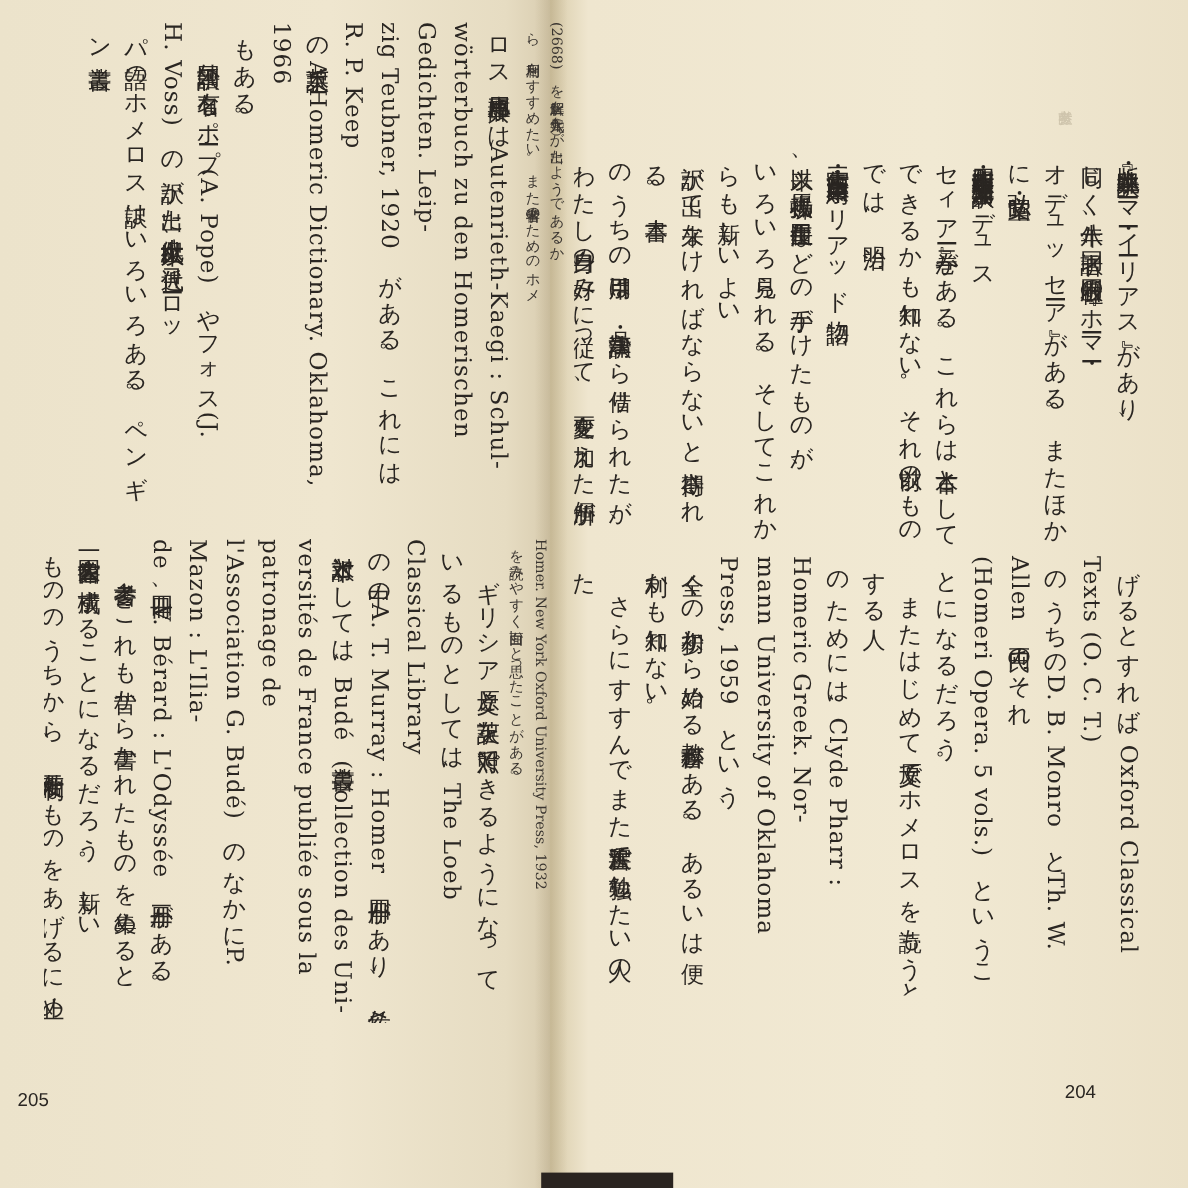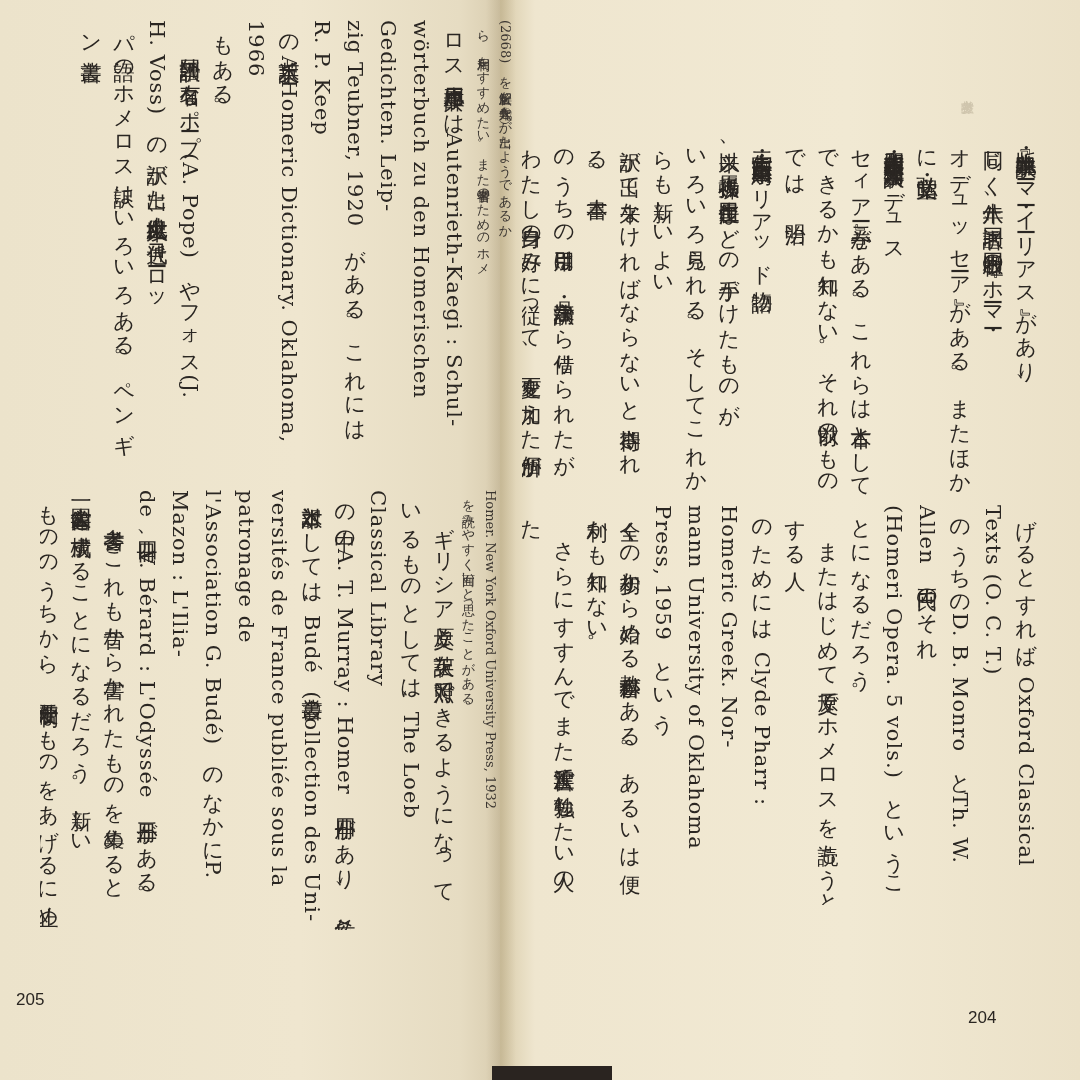--- a/index.html
+++ b/index.html
@@ -86,21 +86,21 @@
     <span style="display: block;">のうちの D. B. Monro と Th. W. Allen 両氏のそれ</span>
     <span style="display: block;">(Homeri Opera. 5 vols.) ということになるだろう。</span>
     <span style="display: block;">　またはじめて原文でホメロスを読もうとする人</span>
     <span style="display: block;">のためには、Clyde Pharr : Homeric Greek. Nor-</span>
     <span style="display: block;">mann University of Oklahoma Press, 1959 という、</span>
     <span style="display: block;">全くの初歩から始める教科書がある。あるいは便</span>
     <span style="display: block;">利かも知れない。</span>
     <span style="display: block;">　さらにすすんでまた注釈書で勉強したい人のた</span>
   </div>
 
-<div class="page-number" style="left:968px; top:983px;margin-top:25px;">204</div>
+<div class="page-number" style="left:968px; top:983px;">204</div>
 
 <div id="lp-upper-small" class="small-block" style="left:470px; top:20px; height:420px; width:46px; overflow:hidden; white-space:normal;">
     <span style="display: block;">(2668) を解釈を（一九六〇年を）が出たようであるか</span>
     <span style="display: block;">ら、利用をすすめたい。また学習者のためのホメ</span>
   </div>
 <div id="lp-upper" class="text-block" style="left:80px; top:20px; height:440px; width:390px; overflow:hidden; white-space:normal;">
     <span style="display: block;">ロス専用小辞典には Autenrieth-Kaegi : Schul-</span>
     <span style="display: block;">wörterbuch zu den Homerischen Gedichten. Leip-</span>
     <span style="display: block;">zig Teubner, 1920 がある。これには R. P. Keep</span>
     <span style="display: block;">の英訳本 A Homeric Dictionary. Oklahoma, 1966</span>

